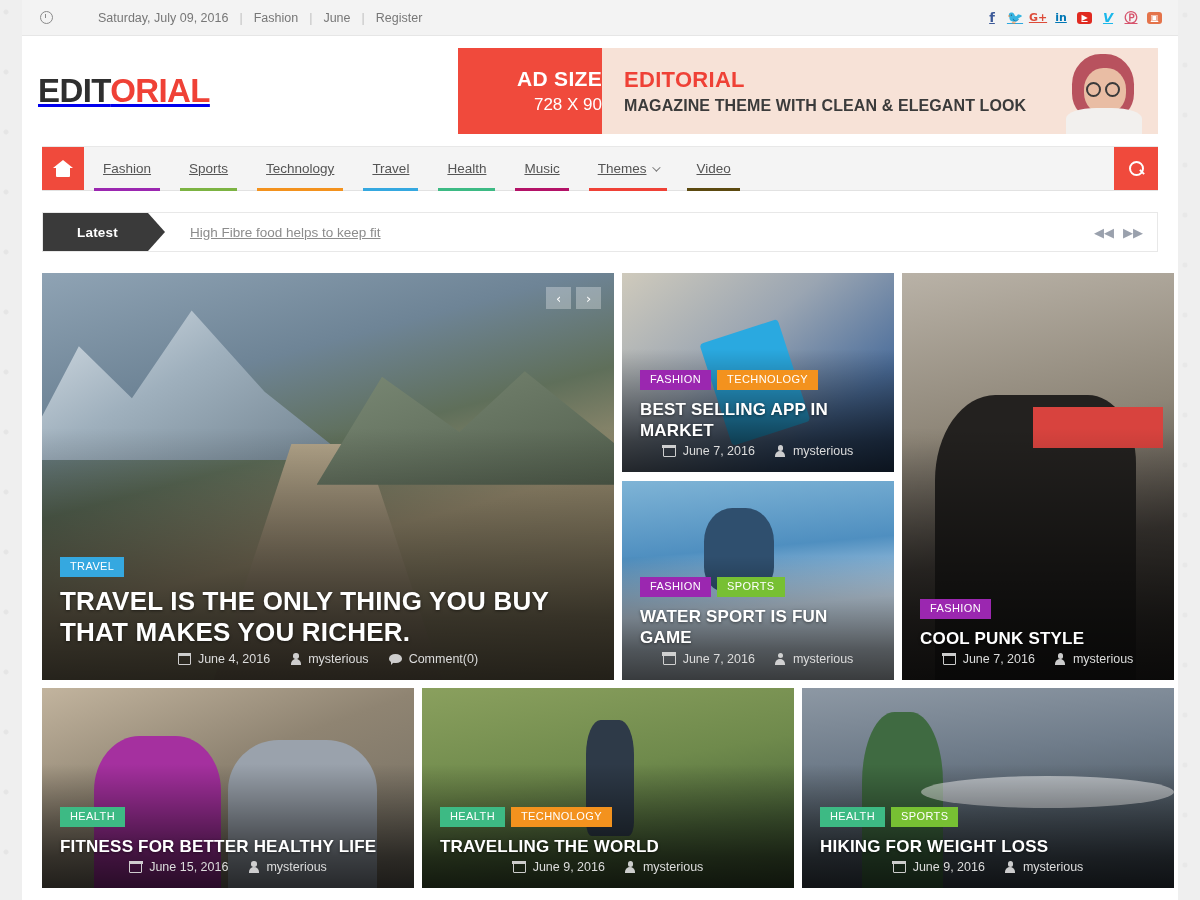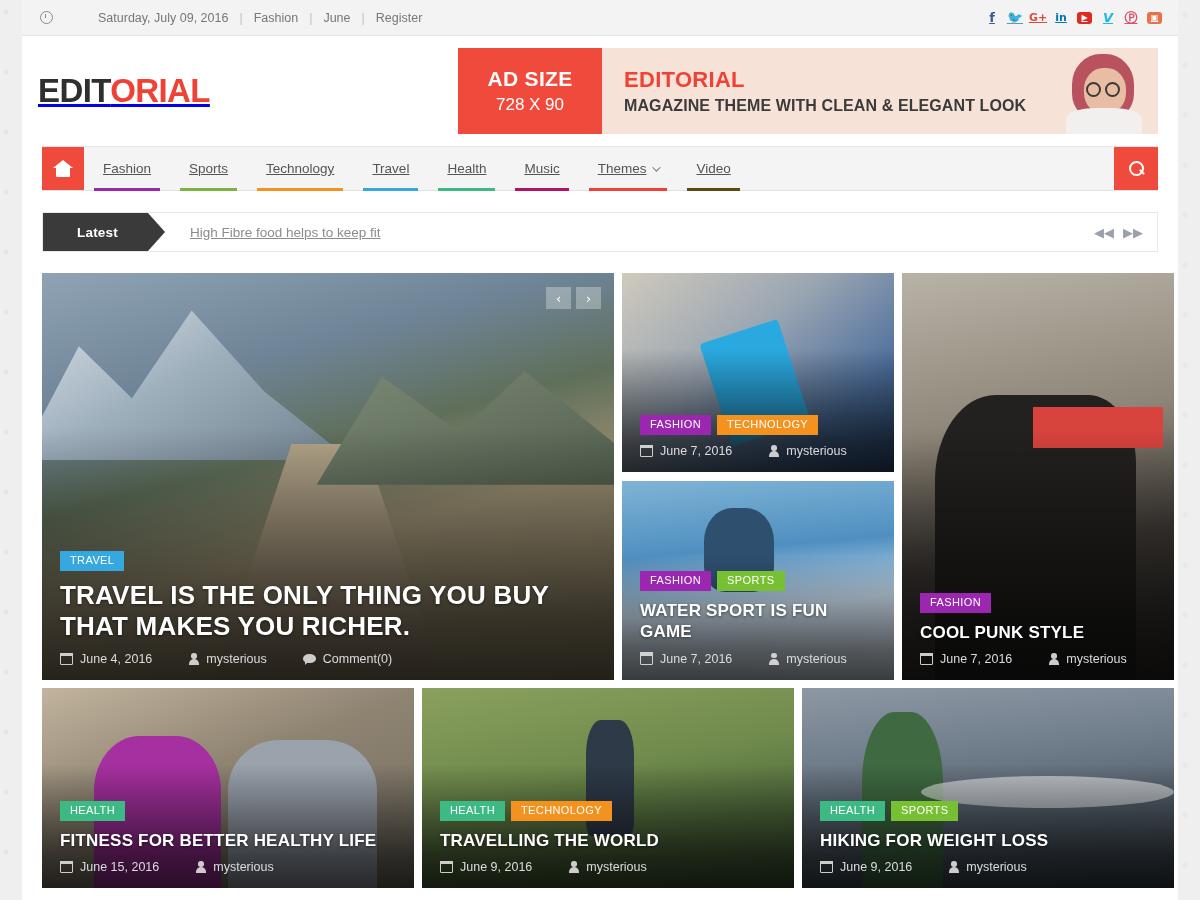--- a/index.html
+++ b/index.html
@@ -58,21 +58,21 @@
   .header { height: 110px; display: flex; align-items: center; padding: 0 20px 0 16px; }
   .logo { font-size: 33px; font-weight: bold; letter-spacing: -0.6px; flex: none; }
   .logo .d { color: #2f2f2f; }
   .logo .r { color: #ef4136; }
   .ad {
     margin-left: auto; width: 700px; height: 86px;
     display: flex; overflow: hidden;
   }
   .ad-size {
     width: 144px; background: #f04a3c; color: #fff;
-    display: flex; flex-direction: column; align-items: center; justify-content: center;
+    display: flex; flex-direction: column; align-items: flex-end; justify-content: center;
     gap: 4px; flex: none;
   }
   .ad-size .l1 { font-size: 21px; font-weight: bold; letter-spacing: .3px; }
   .ad-size .l2 { font-size: 17px; }
   .ad-body {
     flex: 1; background: #f7e2d7; position: relative;
     display: flex; flex-direction: column; justify-content: center;
     padding-left: 22px;
   }
   .ad-title { font-size: 22px; font-weight: bold; color: #ef4136; letter-spacing: .3px; }
@@ -188,21 +188,21 @@
   .tag {
     font-size: 11px; color: #fff; padding: 4px 10px 5px 10px;
     letter-spacing: .4px; font-weight: normal; line-height: 1;
   }
   .card-title {
     color: #fff; font-weight: bold; letter-spacing: .2px;
     text-shadow: 0 1px 3px rgba(0,0,0,.5);
   }
   .card-hero .card-title { font-size: 26px; line-height: 1.22; }
   .card-sm .card-title, .card-tall .card-title { font-size: 17px; line-height: 1.25; }
-  .meta { display: flex; align-items: center; gap: 36px; margin-top: 9px; }
+  .meta { display: flex; align-items: center; gap: 20px; margin-top: 3px; justify-content: center; }
   .meta span { display: flex; align-items: center; gap: 7px; color: #dcdcdc; font-size: 12.5px; }
   .ic { width: 13px; height: 12px; position: relative; flex: none; opacity: .92; }
   .ic-cal { border: 1.4px solid #dcdcdc; border-radius: 1px; }
   .ic-cal::before {
     content: ""; position: absolute; left: -1.4px; right: -1.4px; top: -1.4px;
     height: 3.4px; background: #dcdcdc;
   }
   .ic-user { width: 11px; }
   .ic-user::before {
     content: ""; position: absolute; left: 3px; top: 0; width: 5.5px; height: 5.5px;
@@ -431,20 +431,21 @@
     </a>
 
     <a class="card card-sm" href="#">
       <span class="ph ph-phone"></span>
       <span class="shade"></span>
       <span class="card-body">
         <span class="tags">
           <span class="tag" style="background:#9b27b0">FASHION</span>
           <span class="tag" style="background:#f3921e">TECHNOLOGY</span>
         </span>
+        <span class="card-title">BEST SELLING APP IN MARKET</span>
         <span class="meta">
           <span>
               <span class="ic ic-cal"></span>
               <span>June 7, 2016</span>
             </span>
           <span>
               <span class="ic ic-user"></span>
               <span>mysterious</span>
             </span>
         </span>

